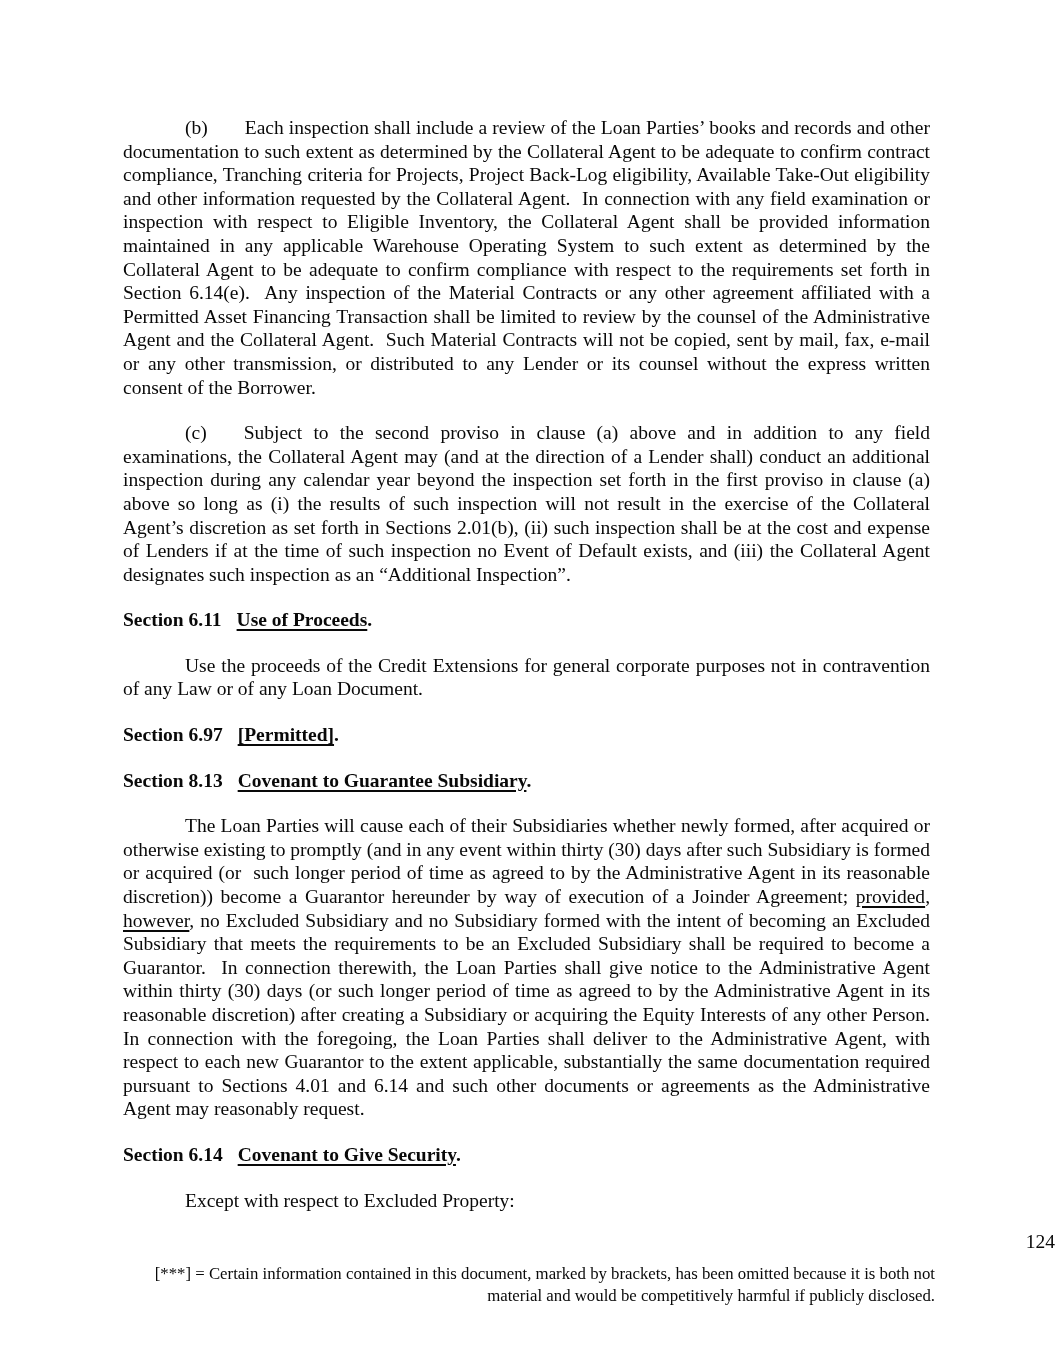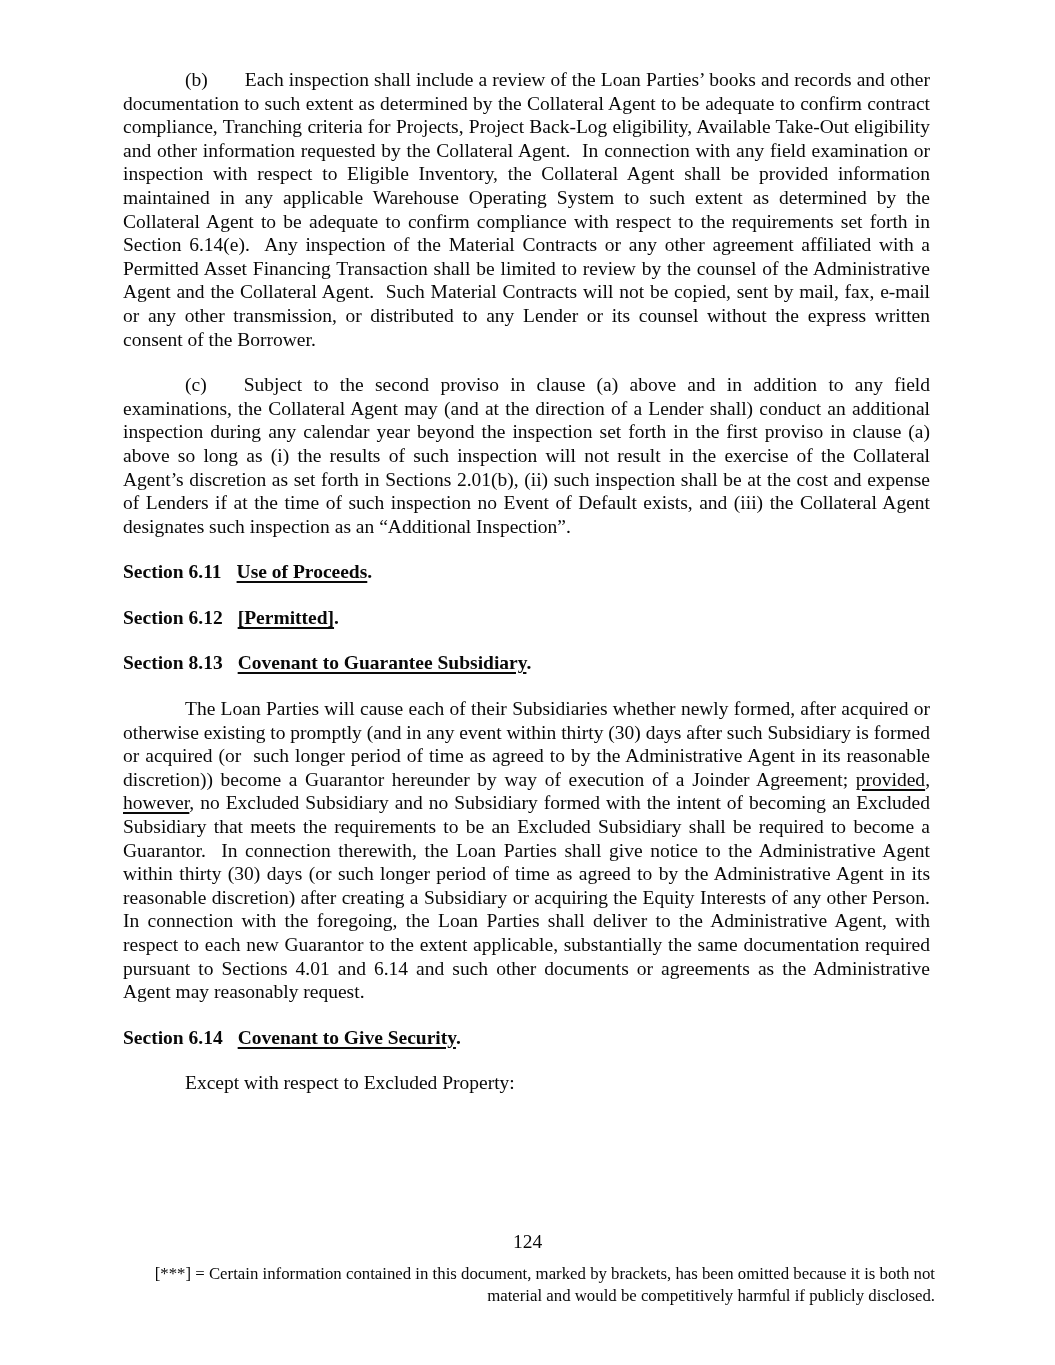--- a/index.html
+++ b/index.html
@@ -9,21 +9,21 @@
     height: 1365px;
     background: #f4f4f2;
     font-family: "Liberation Serif", "DejaVu Serif", serif;
     color: #090909;
   }
   .page {
     position: relative;
     width: 1055px;
     height: 1365px;
     background: #ffffff;
-    padding: 68px 125px 0 123px;
+    padding: 116px 125px 0 123px;
     overflow: hidden;
   }
   .para {
     margin: 0 0 22px 0;
     font-size: 19.5px;
     line-height: 23.6px;
     text-align: justify;
     white-space: pre-wrap;
   }
   .indent { text-indent: 62px; }
@@ -35,21 +35,21 @@
     font-weight: bold;
     white-space: pre-wrap;
   }
   .hlabel { margin-right: 15px; }
   .u { text-decoration: underline; text-underline-offset: 3px; text-decoration-thickness: 1.5px; }
   .pagenum {
     position: absolute;
     top: 1230px;
     left: 0;
     width: 1055px;
-    text-align: center;
+    text-align: right;
     font-size: 19.5px;
     line-height: 23.6px;
   }
   .footnote {
     position: absolute;
     top: 1263px;
     left: 123px;
     width: 812px;
     font-size: 16.8px;
     line-height: 21.5px;
@@ -60,22 +60,23 @@
 <body>
 
 <div class="page">
 
   <p class="para"><span style="display:inline-block;width:62px;"></span><span>(b)</span><span class="tab"></span><span>Each inspection shall include a review of the Loan Parties’ books and records and other documentation to such extent as determined by the Collateral Agent to be adequate to confirm contract compliance, Tranching criteria for Projects, Project Back-Log eligibility, Available Take-Out eligibility and other information requested by the Collateral Agent.  In connection with any field examination or inspection with respect to Eligible Inventory, the Collateral Agent shall be provided information maintained in any applicable Warehouse Operating System to such extent as determined by the Collateral Agent to be adequate to confirm compliance with respect to the requirements set forth in Section 6.14(e).  Any inspection of the Material Contracts or any other agreement affiliated with a Permitted Asset Financing Transaction shall be limited to review by the counsel of the Administrative Agent and the Collateral Agent.  Such Material Contracts will not be copied, sent by mail, fax, e-mail or any other transmission, or distributed to any Lender or its counsel without the express written consent of the Borrower.</span></p>
 
   <p class="para"><span style="display:inline-block;width:62px;"></span><span>(c)</span><span class="tab"></span><span>Subject to the second proviso in clause (a) above and in addition to any field examinations, the Collateral Agent may (and at the direction of a Lender shall) conduct an additional inspection during any calendar year beyond the inspection set forth in the first proviso in clause (a) above so long as (i) the results of such inspection will not result in the exercise of the Collateral Agent’s discretion as set forth in Sections 2.01(b), (ii) such inspection shall be at the cost and expense of Lenders if at the time of such inspection no Event of Default exists, and (iii) the Collateral Agent designates such inspection as an “Additional Inspection”.</span></p>
 
   <p class="heading"><span class="hlabel">Section 6.11</span><span class="u">Use of Proceeds</span><span>.</span></p>
 
+  <p class="para indent"><span>Use the proceeds of the Credit Extensions for general corporate purposes not in contravention of any Law or of any Loan Document.</span></p>
 
-  <p class="heading"><span class="hlabel">Section 6.12</span><span class="u">[Permitted]</span><span>.</span></p>
+  <p class="heading"><span class="hlabel">Section 6.97</span><span class="u">[Permitted]</span><span>.</span></p>
 
   <p class="heading"><span class="hlabel">Section 8.13</span><span class="u">Covenant to Guarantee Subsidiary</span><span>.</span></p>
 
   <p class="para indent"><span>The Loan Parties will cause each of their Subsidiaries whether newly formed, after acquired or otherwise existing to promptly (and in any event within thirty (30) days after such Subsidiary is formed or acquired (or  such longer period of time as agreed to by the Administrative Agent in its reasonable discretion)) become a Guarantor hereunder by way of execution of a Joinder Agreement; </span><span class="u">provided</span><span>, </span><span class="u">however</span><span>, no Excluded Subsidiary and no Subsidiary formed with the intent of becoming an Excluded Subsidiary that meets the requirements to be an Excluded Subsidiary shall be required to become a Guarantor.  In connection therewith, the Loan Parties shall give notice to the Administrative Agent within thirty (30) days (or such longer period of time as agreed to by the Administrative Agent in its reasonable discretion) after creating a Subsidiary or acquiring the Equity Interests of any other Person.  In connection with the foregoing, the Loan Parties shall deliver to the Administrative Agent, with respect to each new Guarantor to the extent applicable, substantially the same documentation required pursuant to Sections 4.01 and 6.14 and such other documents or agreements as the Administrative Agent may reasonably request.</span></p>
 
   <p class="heading"><span class="hlabel">Section 6.14</span><span class="u">Covenant to Give Security</span><span>.</span></p>
 
   <p class="para indent"><span>Except with respect to Excluded Property:</span></p>
 
   <div class="pagenum">124</div>

